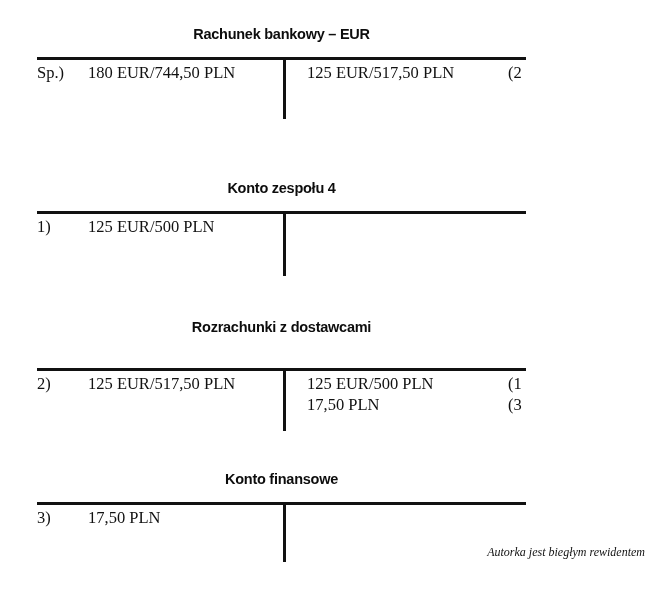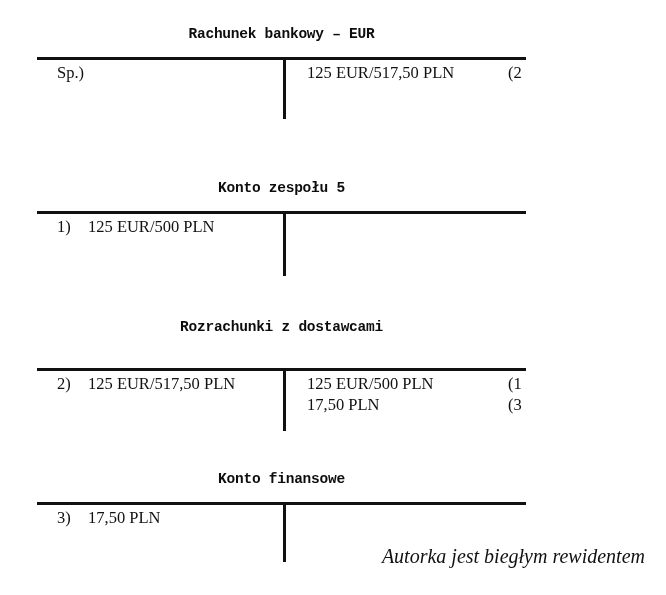--- a/index.html
+++ b/index.html
@@ -30,21 +30,21 @@
     position: absolute;
     left: 0;
     width: 666px;
   }
 
   .acct-title {
     position: absolute;
     left: 37px;
     width: 489px;          
     text-align: center;
-    font-family: Liberation Mono, monospace;
+    font-family: Liberation Sans, sans-serif;
     font-weight: bold;
     font-size: 14.5px;
     letter-spacing: -0.25px;
     color: #0d0d0d;
     white-space: nowrap;
   }
 
   .acct-rule {
     position: absolute;
     left: 37px;
@@ -74,55 +74,56 @@
     line-height: 22px;
     font-size: 16.5px;
     white-space: nowrap;
   }
 
   .cell {
     position: absolute;
     white-space: nowrap;
   }
 
-  .c-left-marker  { left: 37px; margin-left: 20px;  }
+  .c-left-marker  { left: 37px;  }
   .c-left-amount  { left: 88px;  }
   .c-right-amount { left: 307px; }
   .c-right-marker { left: 508px; }
 
   
   .footer-note {
     position: absolute;
     right: 21px;
     font-style: italic;
-    font-size: 20px;
+    font-size: 12px;
     white-space: nowrap;
     color: #111111;
   }
 </style>
 </head>
 <body>
 
 <div class="sheet">
 
   <div class="taccount" style="top:0px;">
     <div class="acct-title" style="top:26px;">Rachunek bankowy – EUR</div>
     <div class="acct-rule" style="top:57px;"></div>
     <div class="acct-divider" style="top:57px; height:62px;"></div>
     <div class="acct-body" style="top:62px;">
       <div class="row" style="top:0px;">
         <span class="cell c-left-marker">Sp.)</span>
+        <span class="cell c-left-amount">180 EUR/744,50 PLN</span>
         <span class="cell c-right-amount">125 EUR/517,50 PLN</span>
         <span class="cell c-right-marker">(2</span>
       </div>
     </div>
   </div>
 
   <div class="taccount" style="top:0px;">
-    <div class="acct-title" style="top:180px;">Konto zespołu 5</div>
+    <div class="acct-title" style="top:180px;">Konto zespołu 4</div>
     <div class="acct-rule" style="top:211px;"></div>
     <div class="acct-divider" style="top:211px; height:65px;"></div>
     <div class="acct-body" style="top:216px;">
       <div class="row" style="top:0px;">
         <span class="cell c-left-marker">1)</span>
         <span class="cell c-left-amount">125 EUR/500 PLN</span>
       </div>
     </div>
   </div>
 

